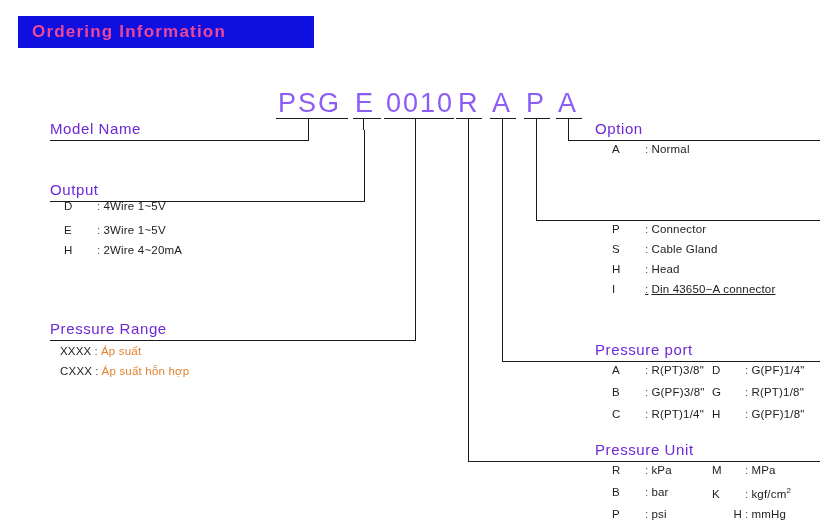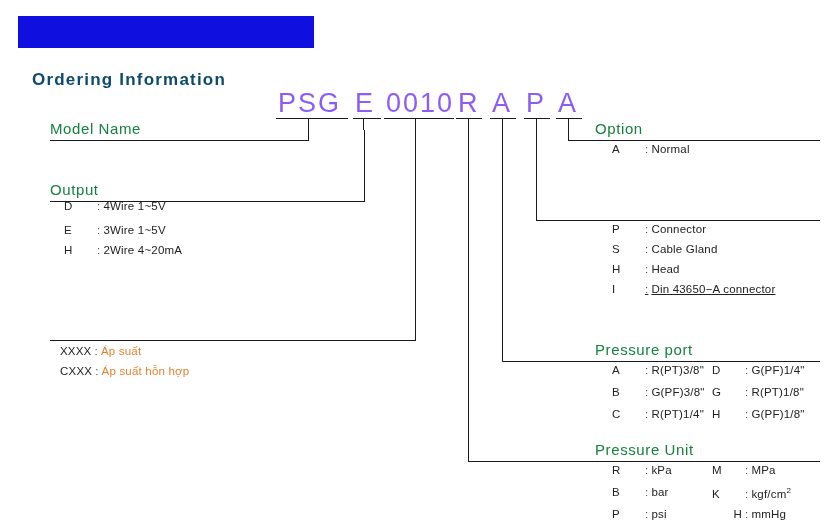--- a/index.html
+++ b/index.html
@@ -14,41 +14,41 @@
   #stage{position:absolute;left:0;top:0;width:826px;height:528px;}
 
   
   .banner{
     position:absolute;left:18px;top:16px;width:296px;height:32px;
     background:#0f0fe0;
   }
   .banner-text{
     position:absolute;left:32px;top:22px;
     font-size:17px;font-weight:bold;letter-spacing:1.2px;
-    color:#0c4a6e;white-space:nowrap;margin-top:48px;
+    color:#ec4899;white-space:nowrap;
   }
 
   
   .code{
     position:absolute;top:88px;
     font-size:27px;letter-spacing:2px;
     color:#8b5cf6;white-space:nowrap;
     font-family:"Liberation Sans", sans-serif;
   }
 
   
   .ln{position:absolute;background:#1a1a1a;}
   .h{height:1px;}
   .v{width:1px;}
 
   
   .sec-title{
     position:absolute;
     font-size:15px;
-    color:#15803d;white-space:nowrap;
+    color:#6d28d9;white-space:nowrap;
     letter-spacing:.6px;
   }
   
   .opt{
     position:absolute;
     font-size:11.5px;
     color:#222;white-space:nowrap;
     letter-spacing:.2px;
   }
   .opt .k{display:inline-block;min-width:30px;}
@@ -107,20 +107,21 @@
 
   <div class="sec-title" style="left:50px;top:120px;">Model Name</div>
 
   <div class="sec-title" style="left:50px;top:181px;">Output</div>
   <div id="output-opts">
       <div class="opt" style="left: 64px; top: 200px;"><span class="k">D</span><span class="sep">:</span><span>4Wire 1~5V</span></div>
       <div class="opt" style="left: 64px; top: 224px;"><span class="k">E</span><span class="sep">:</span><span>3Wire 1~5V</span></div>
       <div class="opt" style="left: 64px; top: 244px;"><span class="k">H</span><span class="sep">:</span><span>2Wire 4~20mA</span></div>
     </div>
 
+  <div class="sec-title" style="left:50px;top:320px;">Pressure Range</div>
   <div id="range-opts">
       <div class="opt" style="left: 60px; top: 345px;"><span class="k">XXXX</span><span class="sep">:</span><span class="vi">Áp suất</span></div>
       <div class="opt" style="left: 60px; top: 365px;"><span class="k">CXXX</span><span class="sep">:</span><span class="vi">Áp suất hỗn hợp</span></div>
     </div>
 
   <div class="sec-title" style="left:595px;top:120px;">Option</div>
   <div id="option-opts">
       <div class="opt" style="left: 612px; top: 143px;"><span class="k">A</span><span class="sep">:</span><span>Normal</span></div>
     </div>
 

